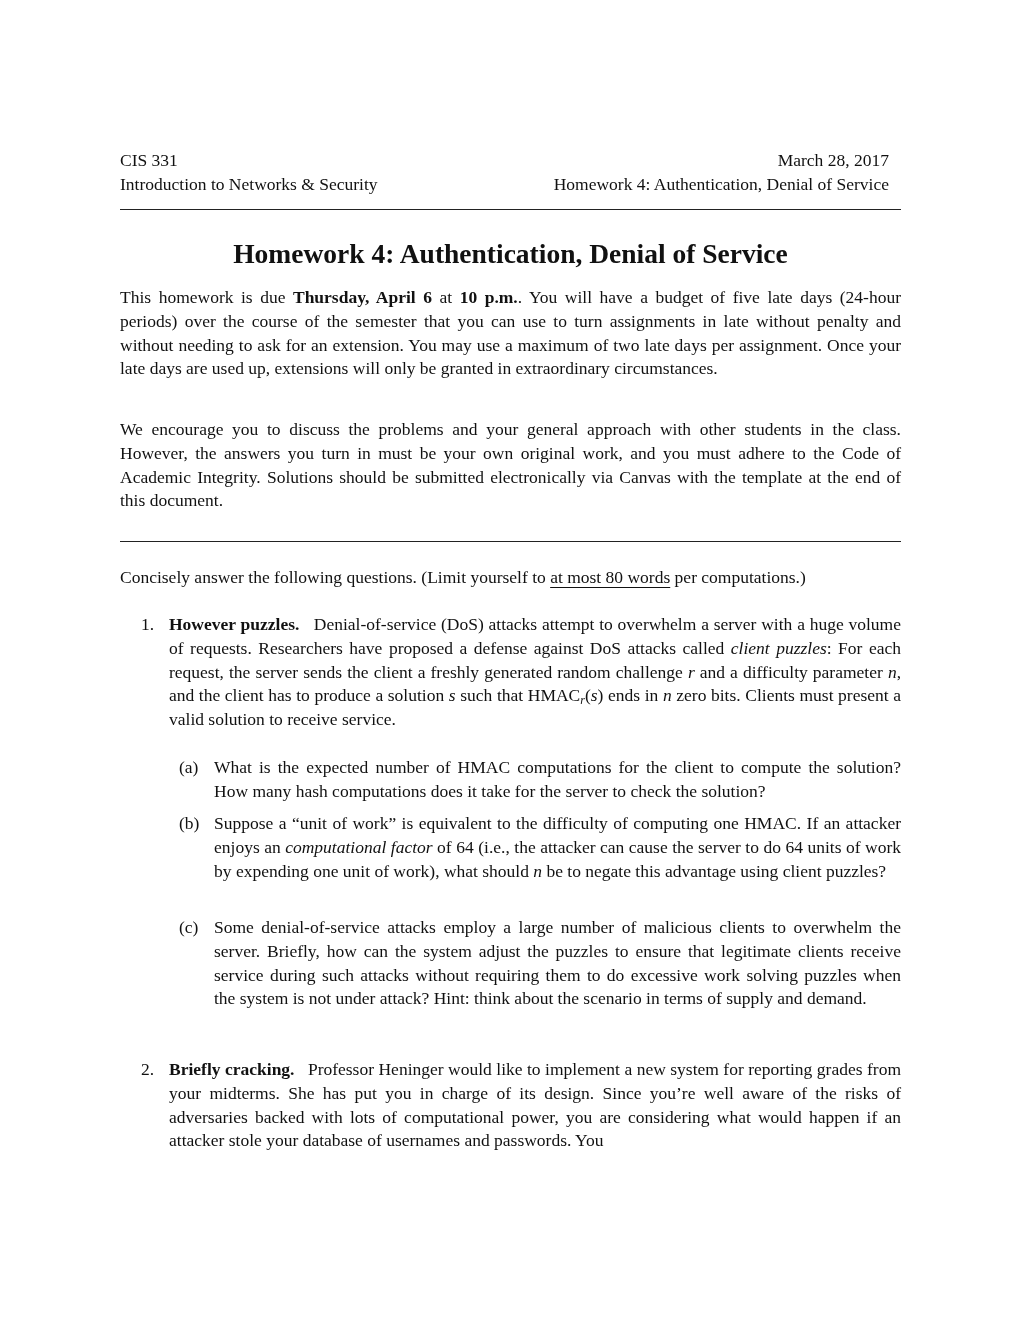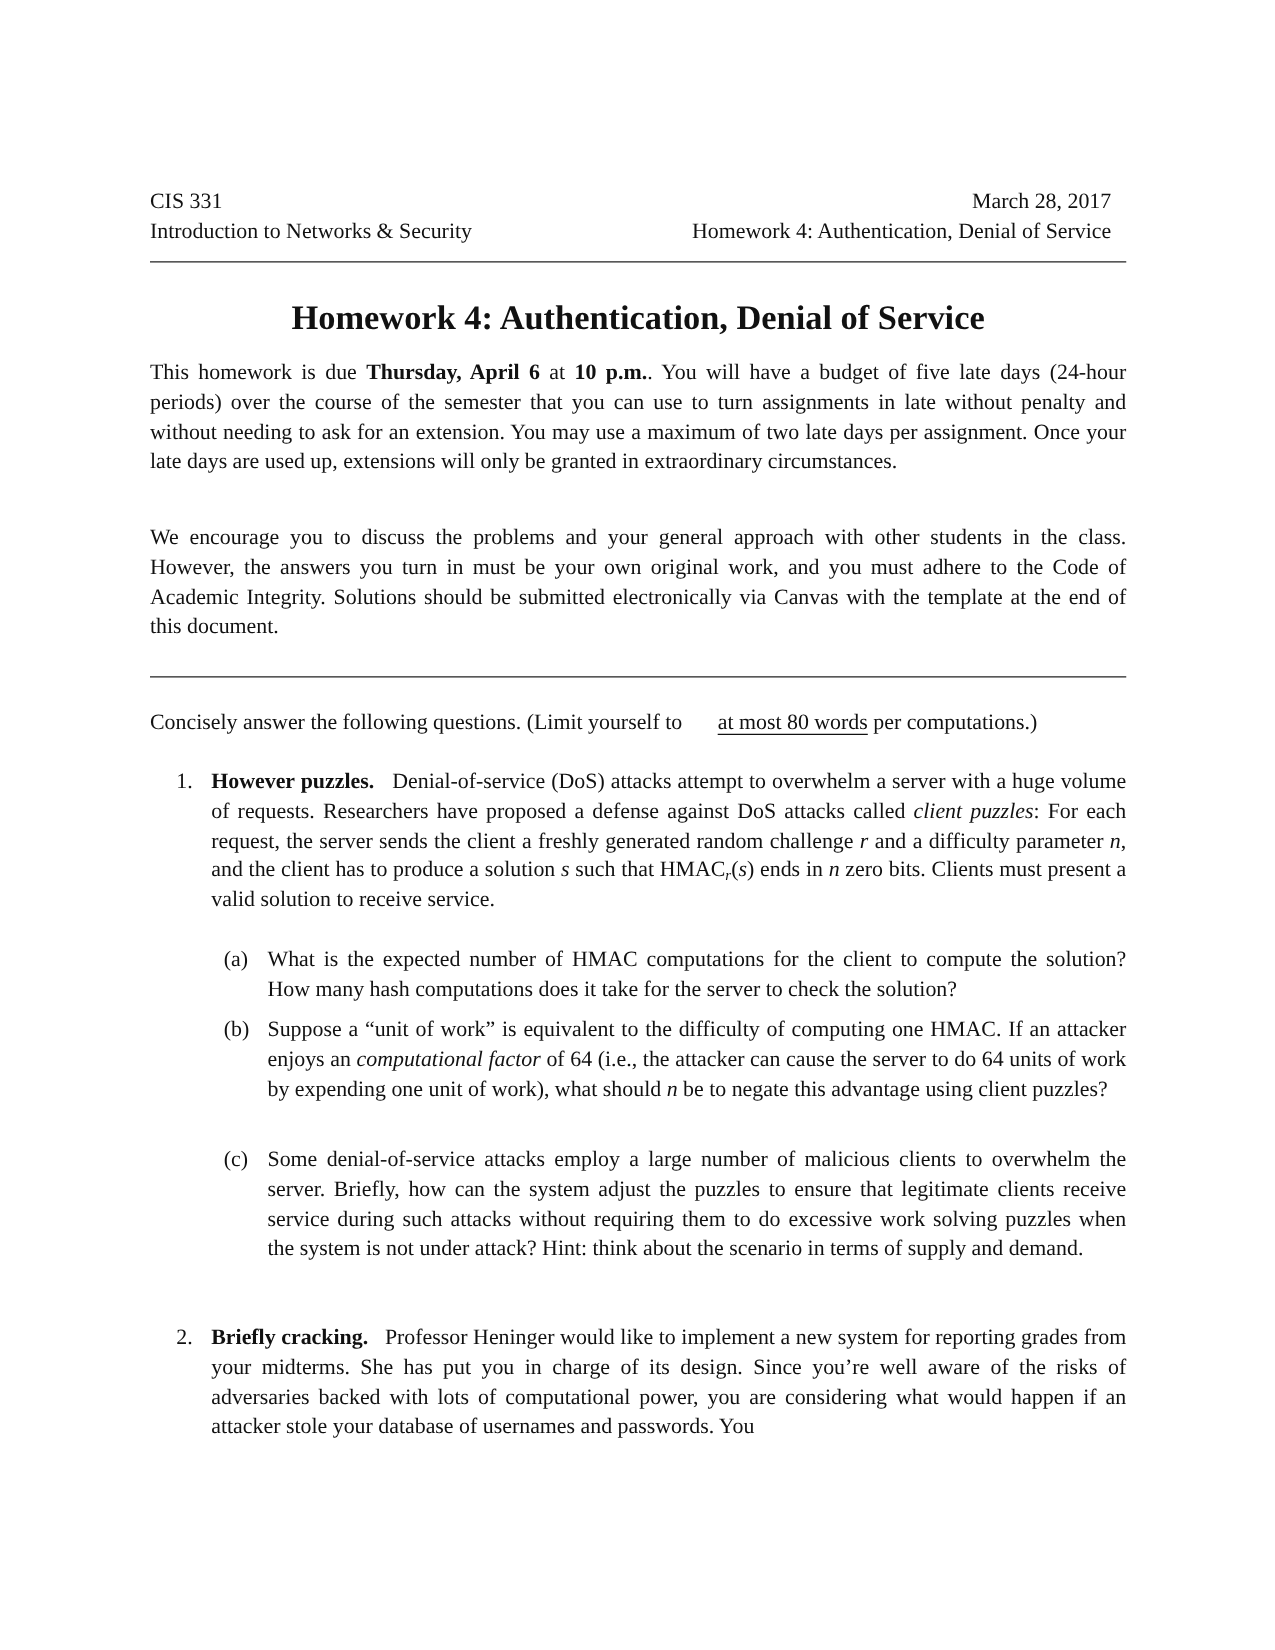--- a/index.html
+++ b/index.html
@@ -14,21 +14,21 @@
     .rule { position: absolute; left: 0; width: 781px; height: 0; border-top: 1.2px solid #222; }
     .title {
       position: absolute; left: 0; width: 781px; top: 236px; text-align: center;
       font-weight: bold; font-size: 27.5px; line-height: 36px;
     }
     .para {
       position: absolute; left: 0; width: 781px; font-size: 17.5px; line-height: 23.8px;
       text-align: justify; margin: 0;
     }
     .para b { font-weight: bold; }
-    .ul { text-decoration: underline; text-decoration-style: solid; text-underline-offset: 4px; margin-left: 24px; }
+    .ul { text-decoration: underline; text-decoration-style: solid; text-underline-offset: 4px; }
     .item { position: absolute; font-size: 17.5px; line-height: 23.8px; text-align: justify; }
     .num { position: absolute; left: -28px; top: 0; }
     .sub .lbl { position: absolute; left: -35px; top: 0; }
     sub { font-size: 12px; vertical-align: -3px; line-height: 0; }
   </style>
 </head>
 <body>
 
 <div class="page">
 

